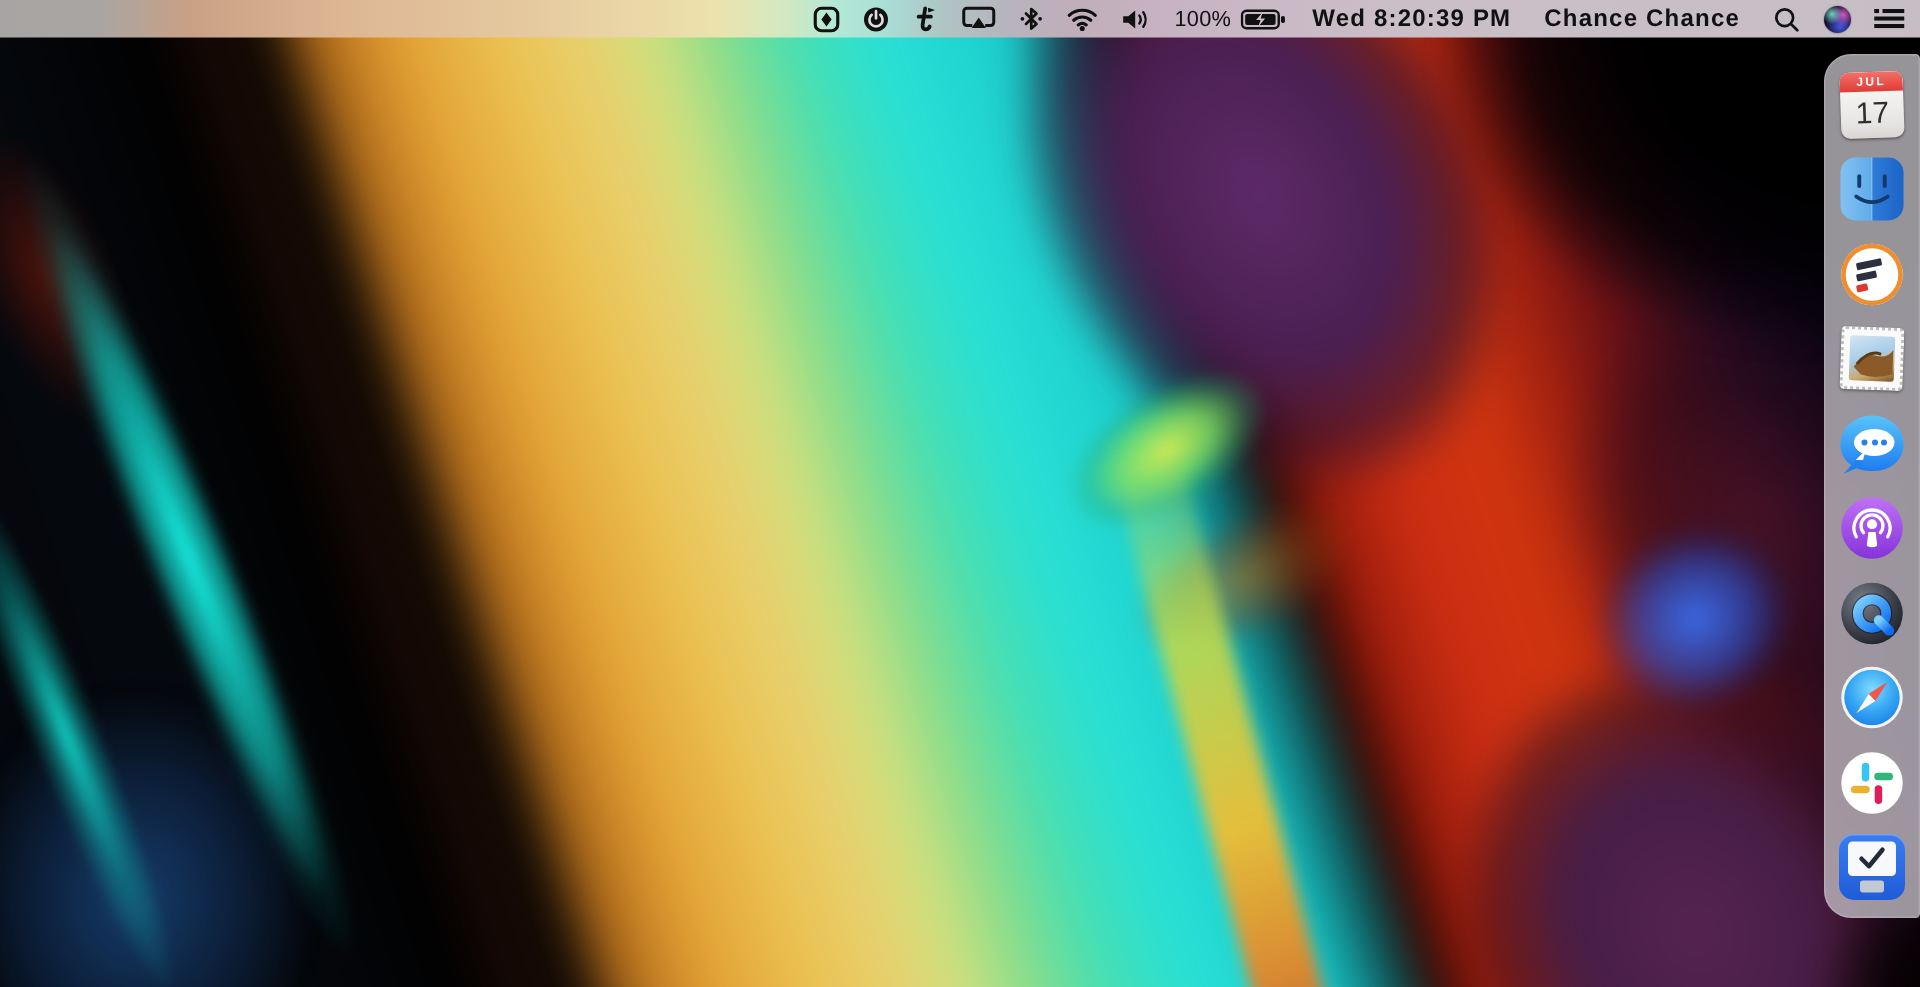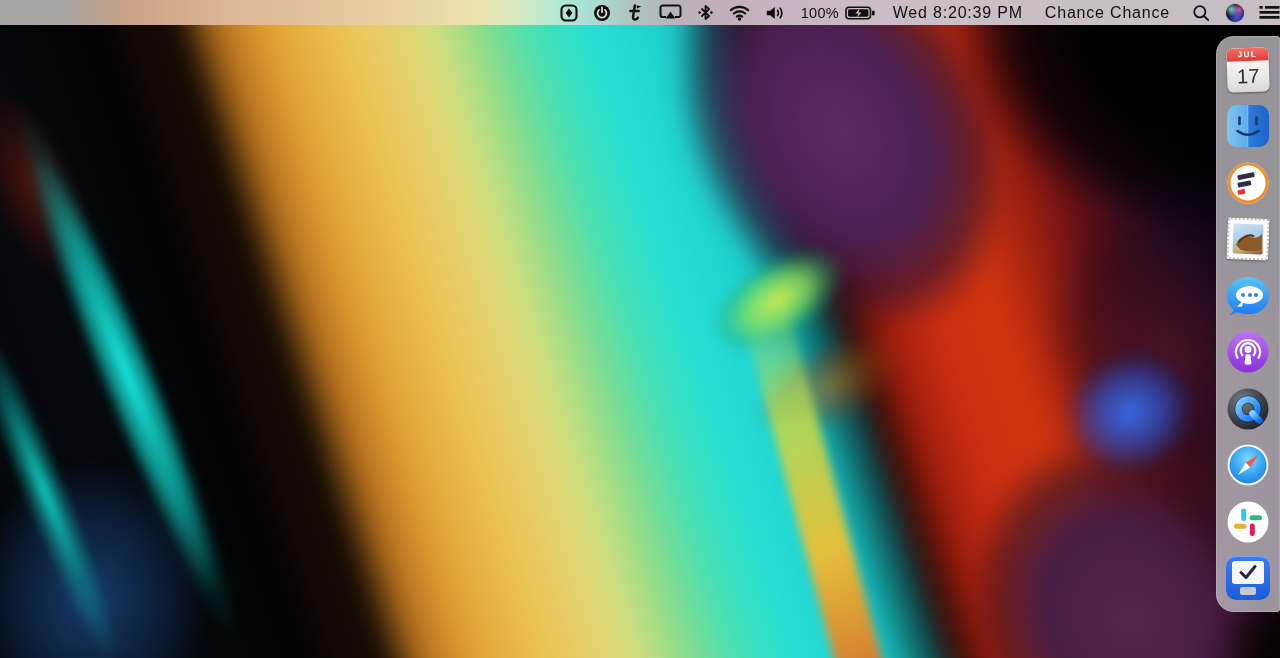--- a/index.html
+++ b/index.html
@@ -38,25 +38,25 @@
     background:radial-gradient(ellipse 50% 50% at 50% 50%,rgba(195,115,25,.55) 0%,rgba(150,70,15,.3) 45%,transparent 70%);}
   .wp-swoosh-green{left:688px;top:233px;width:205px;height:112px;transform:rotate(-33deg);filter:blur(4px);
     background:radial-gradient(ellipse 50% 50% at 42% 52%,rgba(215,238,80,.95) 0%,rgba(130,225,95,.8) 32%,rgba(45,170,100,.35) 58%,transparent 74%);}
   .wp-yellow-stripe{left:795px;top:295px;width:46px;height:430px;transform:rotate(-15deg);filter:blur(5px);
     background:linear-gradient(180deg,rgba(185,205,60,0) 0%,rgba(196,218,72,.85) 30%,rgba(238,190,52,.95) 60%,rgba(236,126,32,.9) 85%,rgba(205,64,22,.7) 100%);}
   .wp-blue-streak{left:1020px;top:320px;width:220px;height:185px;transform:rotate(-28deg);filter:blur(6px);
     background:radial-gradient(ellipse 42% 46% at 50% 50%,rgba(58,110,240,.95) 0%,rgba(40,80,205,.6) 42%,rgba(25,50,140,.25) 62%,transparent 76%);}
 
   
   .menu-bar{position:absolute;left:0;top:0;width:1280px;height:25px;z-index:20;
-    display:flex;justify-content:flex-end;box-sizing:border-box;
+    display:flex;justify-content:flex-end;padding-right:10px;box-sizing:border-box;
     background:linear-gradient(90deg,#a7a4a3 0%,#a9a5a2 5%,#c9a185 10%,#ddb794 18%,#e5c89e 27%,#ebd9a8 34%,#ebe3ae 37.5%,#d5e8c0 40.5%,#b4e8d5 43.5%,#a9dfd6 46%,#aec6c4 49%,#b7b4bd 52.5%,#c0aeba 56%,#c6b2c0 60%,#cab9c6 66%,#cabfc7 74%,#c8bec5 85%,#c7bdc4 100%);}
   .mb-item{display:flex;align-items:center;margin-left:15px;height:25px;color:#0e0e0e;}
   .mb-item svg{display:block;}
-  .mb-text{font-size:16px;letter-spacing:.8px;font-weight:400;color:#111;white-space:nowrap;}
+  .mb-text{font-size:16px;letter-spacing:.8px;font-weight:700;color:#111;white-space:nowrap;}
   .mb-pct{font-size:14.5px;letter-spacing:.2px;font-weight:400;margin-left:16px;}
   .mb-clock{margin-left:17px;}
   .mb-user{margin-left:22px;}
   .siri-orb{width:18px;height:18px;border-radius:50%;
     background:
       radial-gradient(circle at 30% 30%,rgba(120,230,200,.9),rgba(120,230,200,0) 38%),
       radial-gradient(circle at 72% 32%,rgba(225,90,200,.9),rgba(225,90,200,0) 42%),
       radial-gradient(circle at 60% 75%,rgba(70,90,230,.95),rgba(40,40,120,0) 58%),
       radial-gradient(circle,#17123a 30%,#0d0a24 70%);
     box-shadow:0 0 1px rgba(0,0,0,.6);}

